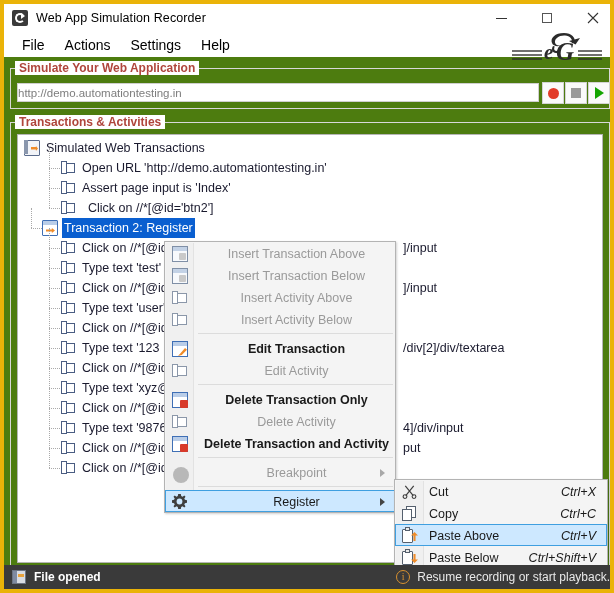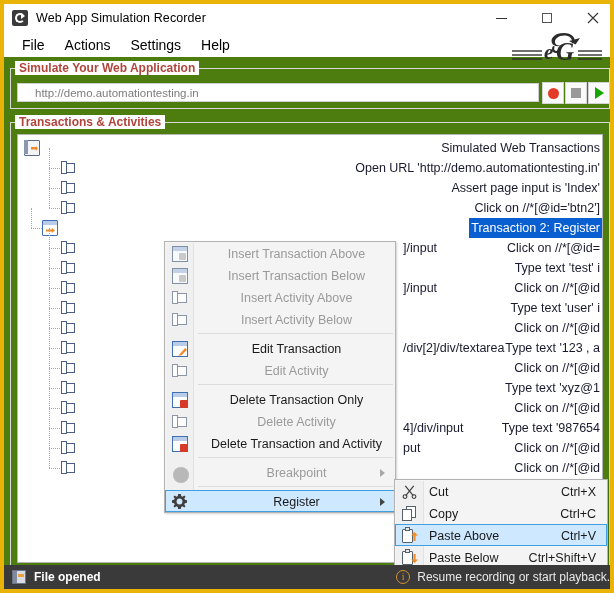--- a/index.html
+++ b/index.html
@@ -28,33 +28,33 @@
   
   .menubar{position:absolute;left:0;top:28px;width:612px;height:25px;background:#ffffff;display:flex;align-items:center;padding-left:8px;box-sizing:border-box;}
   .menubar .mi{padding:3px 10px;font-size:14px;color:#000;text-align:right;}
   .logo{position:absolute;right:6px;top:27px;width:98px;height:32px;}
 
   
   .grp{position:absolute;box-sizing:border-box;border:1px solid #d8d8d8;}
   .grp-label{position:absolute;background:#fff;padding:0 4px;font-size:12px;color:#b0453c;font-weight:bold;}
   #grp-sim{left:6px;top:64px;width:600px;height:41px;}
   #grp-sim-label{left:11px;top:57px;}
-  .urlbox{position:absolute;left:13px;top:79px;width:522px;height:19px;box-sizing:border-box;border:1px solid #cfcfcf;background:#fff;font-size:11.5px;color:#7d7d7d;padding:2px 17px;line-height:15px;}
+  .urlbox{position:absolute;left:13px;top:79px;width:522px;height:19px;box-sizing:border-box;border:1px solid #cfcfcf;background:#fff;font-size:11.5px;color:#7d7d7d;padding:2px 0;line-height:15px;}
   .ctrlbtn{position:absolute;top:78px;width:22px;height:22px;box-sizing:border-box;border:1px solid #d4d4d4;background:#fafafa;display:flex;align-items:center;justify-content:center;}
   #btn-record{left:538px;}
   #btn-stop{left:561px;}
   #btn-play{left:584px;}
   .dot-rec{width:11px;height:11px;border-radius:50%;background:#e23b28;}
   .sq-stop{width:10px;height:10px;background:#9a9a9a;}
   .tri-play{width:0;height:0;border-left:9px solid #14a500;border-top:6px solid transparent;border-bottom:6px solid transparent;}
 
   
   #grp-tr{left:6px;top:118px;width:600px;height:448px;}
   #grp-tr-label{left:11px;top:111px;}
-  .treepanel{position:absolute;left:13px;top:130px;width:586px;height:429px;box-sizing:border-box;border:1px solid #b5b5b5;background:#fff;overflow:hidden;text-align:right;}
+  .treepanel{position:absolute;left:13px;top:130px;width:586px;height:429px;box-sizing:border-box;border:1px solid #b5b5b5;background:#fff;overflow:hidden;}
 
   
   .tree{position:relative;padding-top:3px;}
   .row{position:relative;height:20px;line-height:20px;white-space:nowrap;font-size:12.5px;color:#1a1a2e;}
   .row .lbl{position:relative;display:inline-block;vertical-align:top;padding:0 2px;}
   .row.sel .lbl{background:#0a5fd0;color:#ffffff;}
   .ico{position:absolute;top:2px;width:16px;height:16px;}
 
   
   .ic-root{border:1.5px solid #5a6b8c;background:#f2f4f8;box-sizing:border-box;border-radius:1px;}
@@ -70,26 +70,26 @@
   .conn{position:absolute;border-left:1px dotted #a9a9a9;}
   .connh{position:absolute;border-top:1px dotted #a9a9a9;}
 
   
   .menu{position:absolute;box-sizing:border-box;background:#f4f4f4;border:1px solid #b3b3b3;box-shadow:1px 1px 2px rgba(0,0,0,.18);}
   #ctxmenu{left:160px;top:237px;width:232px;text-align:center;}
   #submenu{left:390px;top:475px;width:214px;}
   .menu .gutter{position:absolute;left:1px;top:1px;bottom:1px;width:27px;background:#f0f0f0;border-right:1px solid #e2e2e2;}
   .mitem{position:relative;height:22px;line-height:22px;padding-left:33px;font-size:12.5px;color:#1a1a1a;white-space:nowrap;box-sizing:border-box;border:1px solid transparent;}
   .mitem.dis{color:#9a9a9a;}
-  .mitem.bold{font-weight:normal;}
+  .mitem.bold{font-weight:bold;}
   .mitem.hi{background:#cde8ff;border:1px solid #3f9fe0;}
   .mitem .mico{position:absolute;left:6px;top:3px;width:16px;height:16px;}
   .mitem .arrow{position:absolute;right:9px;top:7px;width:0;height:0;border-left:5px solid #444;border-top:4px solid transparent;border-bottom:4px solid transparent;}
   .mitem.dis .arrow{border-left-color:#a8a8a8;}
-  .mitem .acc{position:absolute;right:10px;top:0;font-size:12.5px;color:#1a1a1a;}
+  .mitem .acc{position:absolute;right:10px;top:0;font-size:12.5px;color:#1a1a1a;font-style:italic;}
   .msep{height:1px;background:#dcdcdc;margin:3px 2px 3px 33px;}
 
   
   .mi-ins{border:1.4px solid #7f8fa6;background:#f7f9fc;box-sizing:border-box;position:relative;}
   .mi-ins::before{content:"";position:absolute;left:0;top:0;right:0;height:3.5px;background:#c3d2e6;}
   .mi-ins::after{content:"";position:absolute;right:1px;bottom:1px;width:7px;height:7px;background:#c9c9c9;border-radius:1px;}
   .mi-actn{position:relative;box-sizing:border-box;}
   .mi-actn .l{position:absolute;left:0;top:1px;width:6px;height:13px;border:1.4px solid #8b97a9;box-sizing:border-box;background:#fff;}
   .mi-actn .r{position:absolute;left:5px;top:3px;width:10px;height:10px;border:1.4px solid #8b97a9;box-sizing:border-box;background:#fff;}
   .mi-edit{position:relative;box-sizing:border-box;border:1.4px solid #3f6fb5;background:#fff;}

